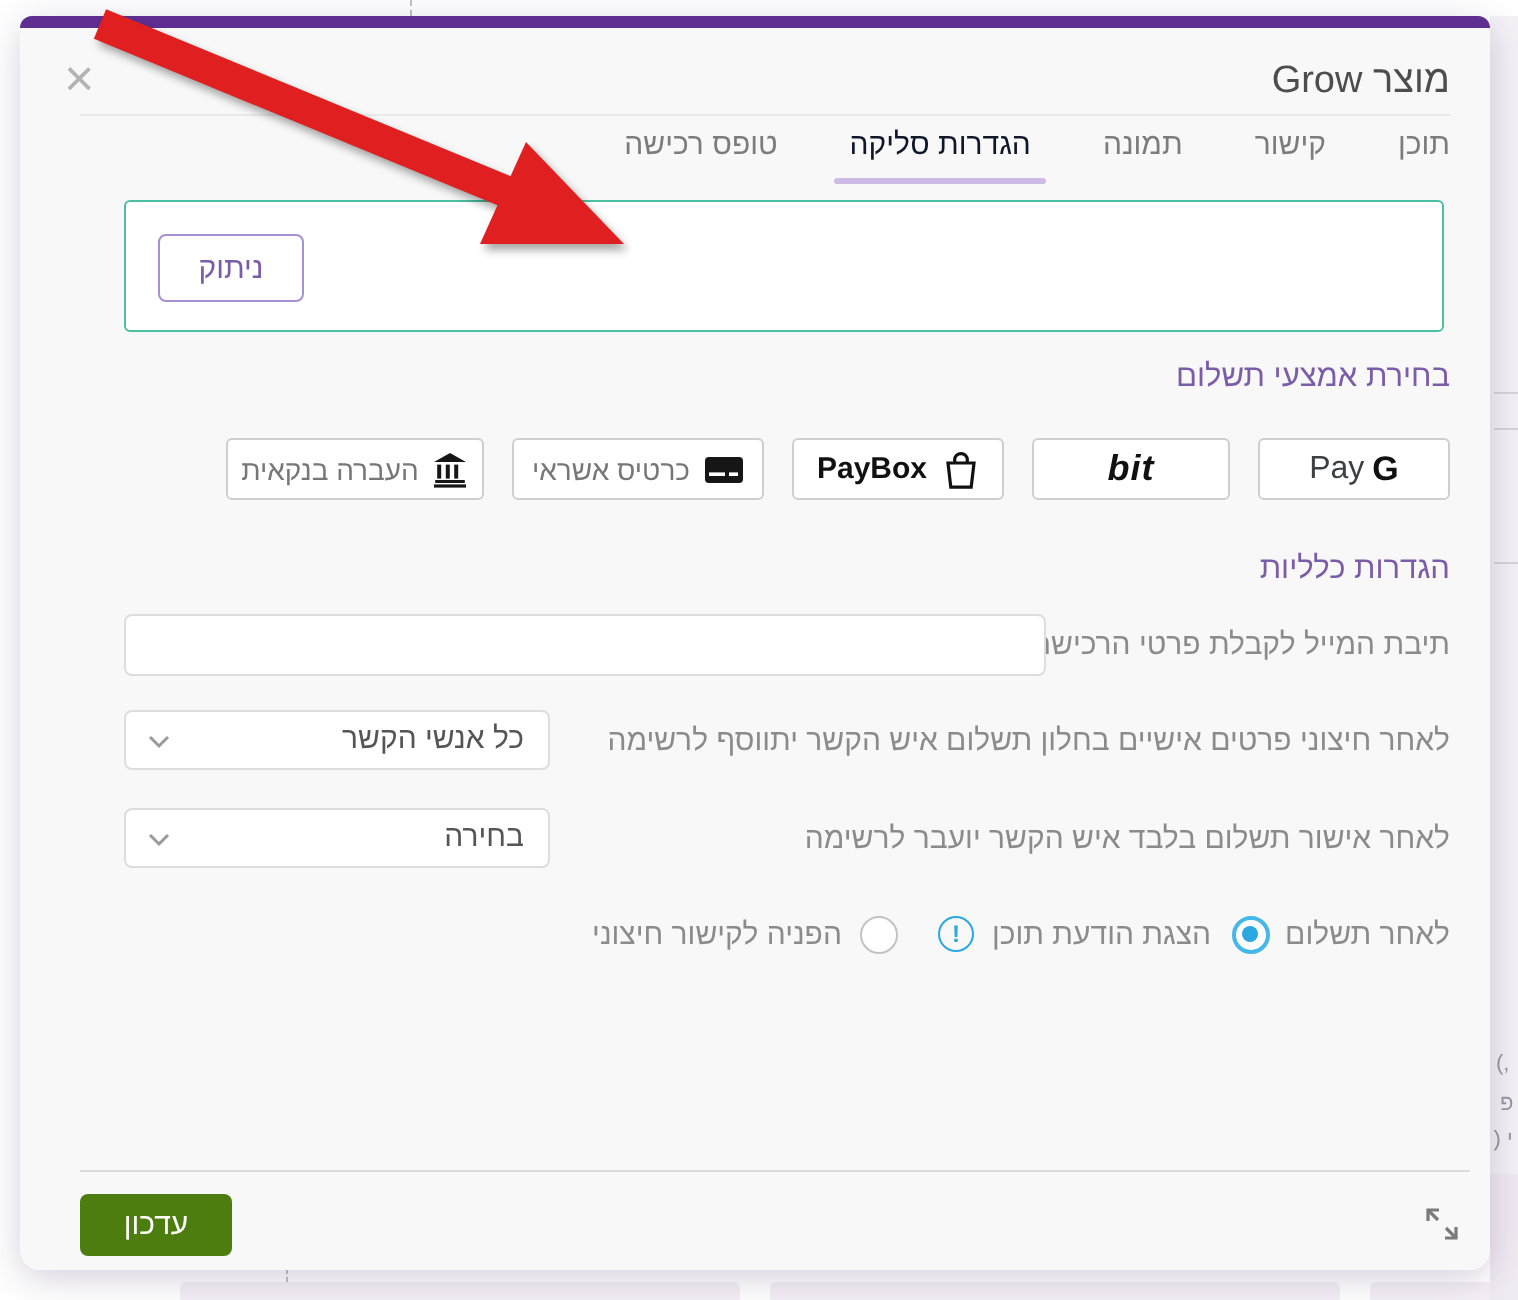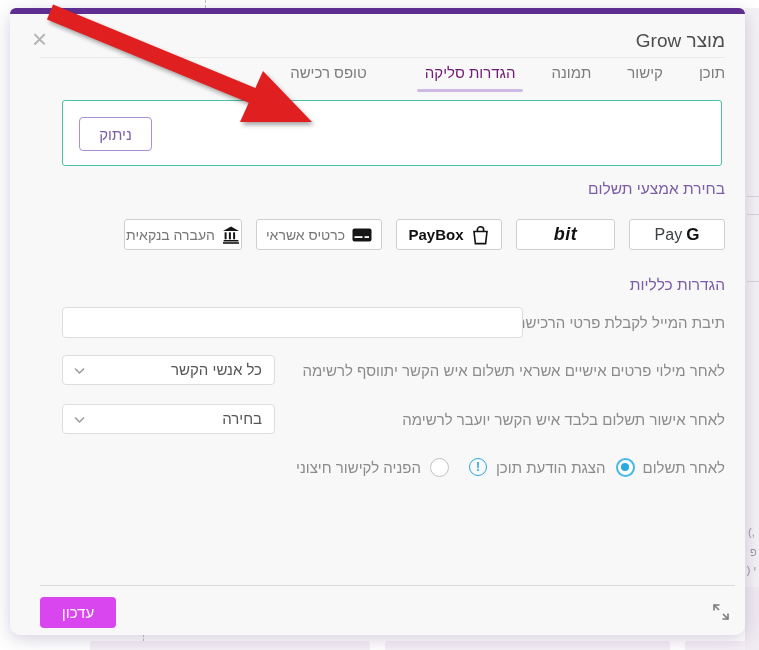--- a/index.html
+++ b/index.html
@@ -21,42 +21,42 @@
   .modal-topbar { position:absolute; top:0; left:0; right:0; height:6px;
     background:#5e2e91; border-radius:10px 10px 0 0; }
 
   .close-x { position:absolute; left:22px; top:18px; font-size:26px; line-height:26px;
     color:#b3b3b3; font-weight:300; cursor:pointer; direction:ltr; }
   .modal-title { position:absolute; right:20px; top:22px; font-size:19px; color:#4d4d4d; }
   .hdr-divider { position:absolute; top:49px; right:20px; left:30px; height:1px; background:#e9e9e9; }
 
   .tabs { position:absolute; top:56px; right:20px; display:flex; gap:36px; }
   .tab { position:relative; font-size:15px; color:#7c7c7c; padding-bottom:11px; cursor:pointer; white-space:nowrap; }
-  .tab.active { color:#701a75;margin-left:22px; }
+  .tab.active { color:#0f172a; }
   .tab.active .tab-underline { position:absolute; bottom:0; right:-8px; left:-8px; height:3px;
     background:#cdbbe6; border-radius:2px; }
 
   .connect-box { position:absolute; right:23px; left:52px; top:92px; height:66px;
     background:#ffffff; border:1px solid #4cc0a2; border-radius:3px; }
   .connect-text { position:absolute; right:20px; top:0; height:64px; line-height:64px;
     font-size:15px; color:#5a5a5a; white-space:nowrap; }
   .teal-bold { color:#29b794; font-weight:700; }
   .masked { filter:blur(3px); }
   .disconnect-btn { position:absolute; left:16px; top:16px; width:73px; height:34px;
     background:#fff; border:1px solid #a88fd6; border-radius:4px; color:#7b5ca9;
     font-size:15px; font-family:inherit; cursor:pointer; }
 
   .section-heading { position:absolute; right:20px; font-size:15.5px; color:#7b5ca9;text-align:center; }
 
   .pay-row { position:absolute; right:20px; top:211px; display:flex; gap:14px; }
   .pay-btn { height:31px; background:#fff; border:1px solid #cfcfcf; border-radius:3px;
     display:inline-flex; align-items:center; justify-content:center; gap:7px;
     font-size:14px; cursor:pointer; font-family:inherit; }
   .pay-btn .gray-lbl { color:#777; }
-  .w-gpay{width:96px;} .w-bit{width:99px;} .w-paybox{width:106px;} .w-cc{width:126px;} .w-bank{width:118px;}
+  .w-gpay{width:96px;} .w-bit{width:99px;} .w-paybox{width:106px;} .w-cc{width:126px;} .w-bank{width:129px;}
   .gpay-g { font-weight:700; font-size:17px; color:#111; direction:ltr; }
   .gpay-pay { font-size:16px; color:#3c4043; direction:ltr; margin-right:-3px; }
   .bit-logo { font-size:18px; font-weight:700; font-style:italic; letter-spacing:.5px; color:#111; direction:ltr; }
   .paybox-lbl { font-weight:700; font-size:15px; color:#111; direction:ltr; }
   .icon-svg { display:inline-block; }
 
   .field-label { position:absolute; right:20px; font-size:15px; color:#8b8b8b; white-space:nowrap; }
   .text-input { position:absolute; left:52px; width:461px; height:31px; background:#fff;
     border:1px solid #ddd; border-radius:4px; font-size:14px; padding:0 12px;
     font-family:inherit; color:#555; direction:rtl; }
@@ -71,21 +71,21 @@
     align-items:center; justify-content:center; cursor:pointer; flex:none; }
   .radio-on { border:2px solid #45b7e8; }
   .radio-on .radio-dot { width:8px; height:8px; border-radius:50%; background:#2ba8e0; }
   .radio-off { border:1.5px solid #c2c2c2; }
   .info-badge { width:18px; height:18px; border-radius:50%; border:1.5px solid #2ba8e0;
     color:#2ba8e0; font-size:12px; font-weight:700; display:inline-flex; align-items:center;
     justify-content:center; flex:none; }
 
   .ftr-divider { position:absolute; top:577px; right:10px; left:30px; height:1px; background:#dcdcdc; }
   .btn-update { position:absolute; left:30px; top:589px; width:76px; height:31px;
-    background:#d946ef; border:none; border-radius:4px; color:#fff; font-size:15px;
+    background:#4d7c0f; border:none; border-radius:4px; color:#fff; font-size:15px;
     font-family:inherit; cursor:pointer; }
   .resize-handle { position:absolute; right:12px; top:592px; width:24px; height:24px; cursor:nwse-resize; }
 
   .arrow-overlay { position:absolute; left:0; top:0; z-index:60; pointer-events:none;
     filter:drop-shadow(2px 3px 2px rgba(0,0,0,.35)); }
 </style>
 </head>
 <body>
 
 <div class="stage">
@@ -163,21 +163,21 @@
         </svg>
         <span class="gray-lbl">העברה בנקאית</span>
       </button>
     </div>
 
     <div class="section-heading" style="top:268px;">הגדרות כלליות</div>
 
     <div class="field-label" style="top:306px;">תיבת המייל לקבלת פרטי הרכישה</div>
     <input class="text-input" style="top: 299px;" type="text" value="">
 
-    <div class="field-label" style="top:354px;">לאחר מילוי פרטים אישיים אשראי תשלום איש הקשר יתווסף לרשימה</div>
+    <div class="field-label" style="top:354px;">לאחר חיצוני פרטים אישיים בחלון תשלום איש הקשר יתווסף לרשימה</div>
     <div class="select-box" style="top:347px;">
       <span class="select-value">כל אנשי הקשר</span>
       <svg class="select-chevron" width="11" height="8" viewBox="0 0 11 8">
         <polyline points="1,1.5 5.5,6 10,1.5" fill="none" stroke="#9a9a9a" stroke-width="1.5"></polyline>
       </svg>
     </div>
 
     <div class="field-label" style="top:403px;">לאחר אישור תשלום בלבד איש הקשר יועבר לרשימה</div>
     <div class="select-box" style="top:396px;">
       <span class="select-value">בחירה</span>

